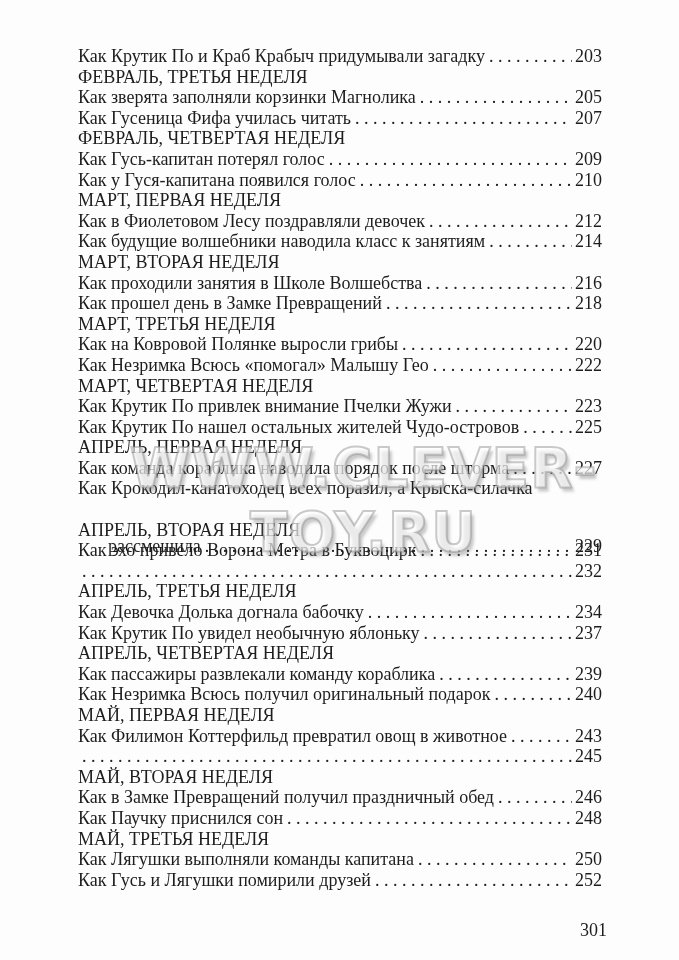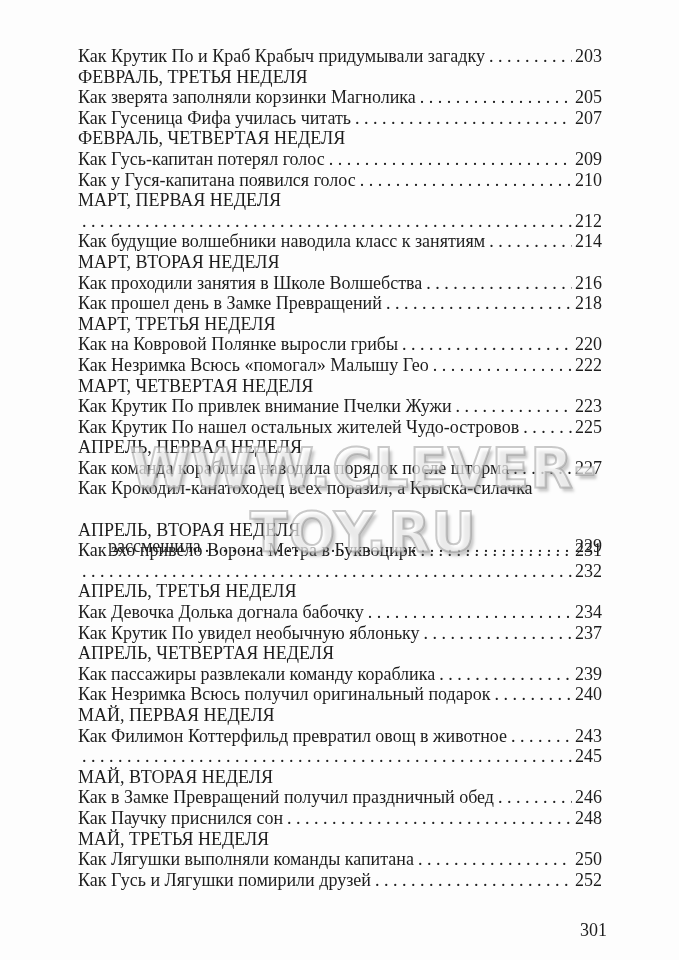--- a/index.html
+++ b/index.html
@@ -93,20 +93,21 @@
       </div>
       <div class="row">
         <span class="title">Как у Гуся-капитана появился голос</span>
         <span class="leader">. . . . . . . . . . . . . . . . . . . . . . . . . . . . . . . . . . . . . . . . . . . . . . . . . . . . . . . . . . . . . . . . . . . . . . . . . . . . . . . . </span>
         <span class="pagenum">210</span>
       </div>
       <div class="row section">
         <span class="title">МАРТ, ПЕРВАЯ НЕДЕЛЯ</span>
       </div>
       <div class="row">
+        <span class="title">Как в Фиолетовом Лесу поздравляли девочек</span>
         <span class="leader">. . . . . . . . . . . . . . . . . . . . . . . . . . . . . . . . . . . . . . . . . . . . . . . . . . . . . . . . . . . . . . . . . . . . . . . . . . . . . . . . </span>
         <span class="pagenum">212</span>
       </div>
       <div class="row">
         <span class="title">Как будущие волшебники наводила класс к занятиям</span>
         <span class="leader">. . . . . . . . . . . . . . . . . . . . . . . . . . . . . . . . . . . . . . . . . . . . . . . . . . . . . . . . . . . . . . . . . . . . . . . . . . . . . . . . </span>
         <span class="pagenum">214</span>
       </div>
       <div class="row section">
         <span class="title">МАРТ, ВТОРАЯ НЕДЕЛЯ</span>

